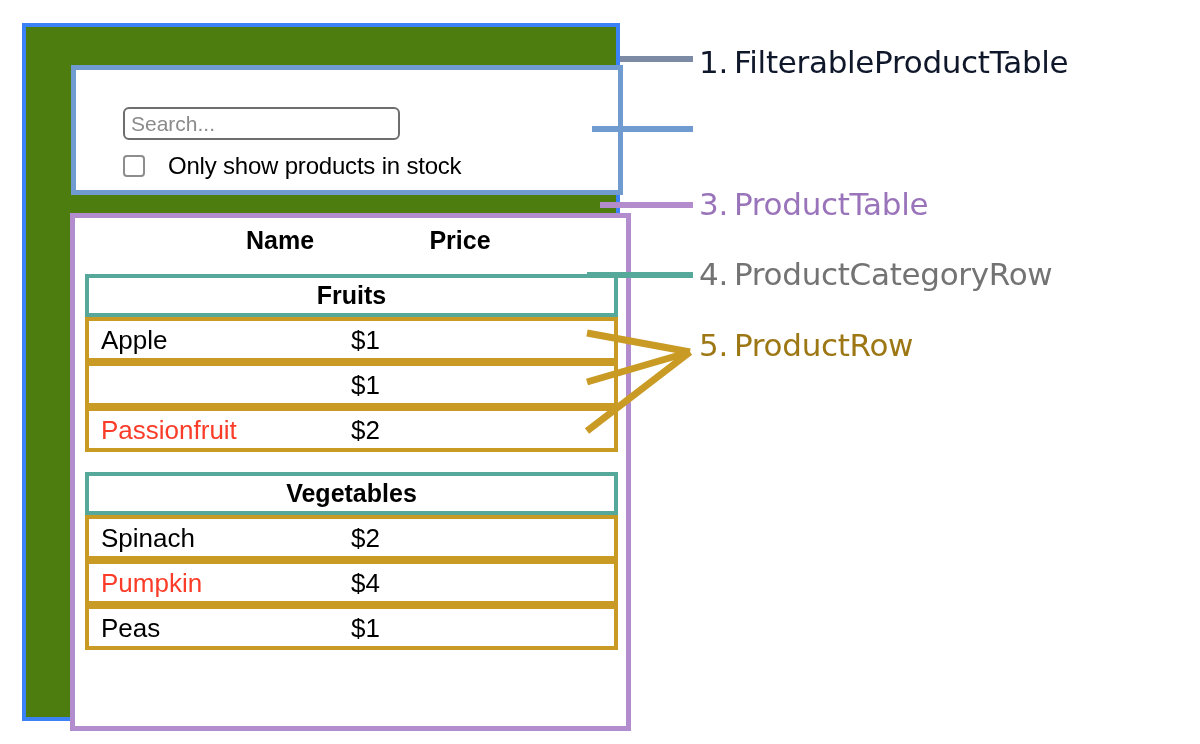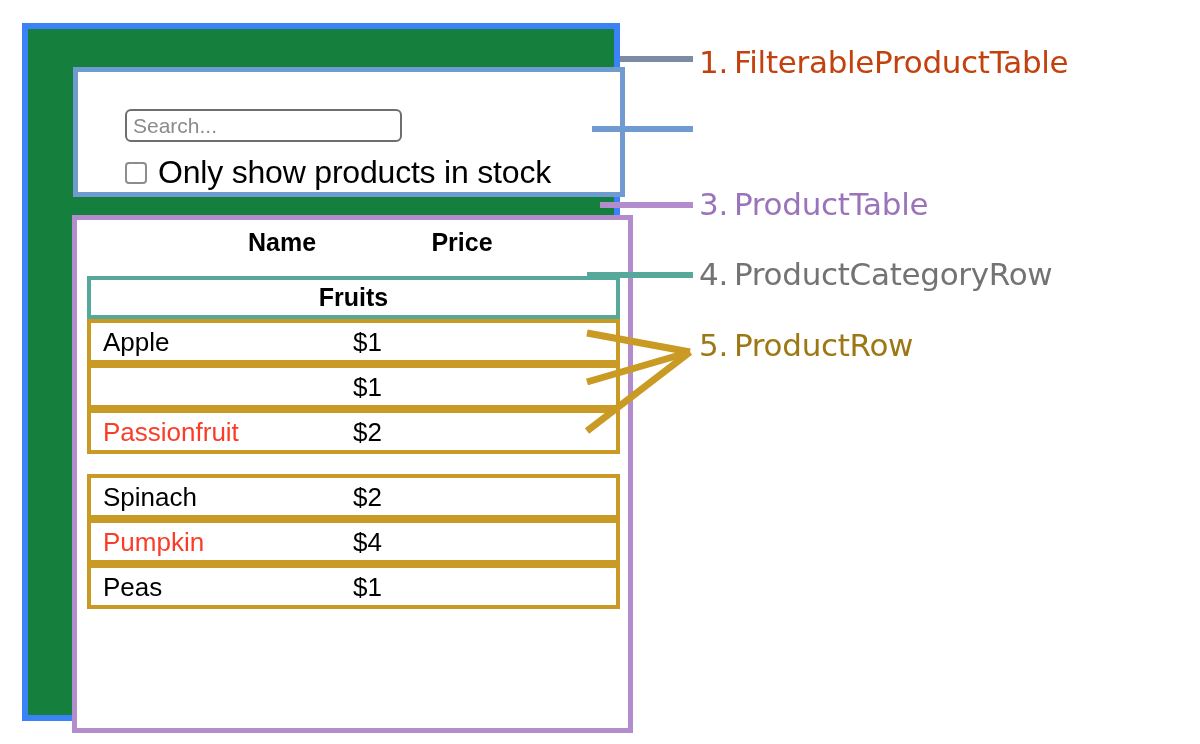--- a/index.html
+++ b/index.html
@@ -22,23 +22,23 @@
     height: 744px;
   }
 
   
   .outer-box {
     position: absolute;
     left: 22px;
     top: 23px;
     width: 598px;
     height: 698px;
-    border: 6px solid #3b82f6;
-    box-sizing: border-box;
-    background: #15803d;
+    border: 4px solid #3b82f6;
+    box-sizing: border-box;
+    background: #4d7c0f;
   }
 
   
   .searchbar-box {
     position: absolute;
     left: 45px;
     top: 38px;
     width: 552px;
     height: 130px;
     border: 5px solid #6f9bd1;
@@ -76,24 +76,25 @@
   .checkbox-square {
     width: 22px;
     height: 22px;
     box-sizing: border-box;
     border: 2px solid #8d8d8d;
     border-radius: 4px;
     background: #ffffff;
     flex: 0 0 auto;
   }
   .checkbox-label {
-    font-size: 32px;
+    font-size: 24px;
     color: #000000;
     font-family: "Liberation Sans", sans-serif;
     letter-spacing: -0.2px;
+    margin-left: 12px;
   }
 
   
   .producttable-box {
     position: absolute;
     left: 44px;
     top: 186px;
     width: 561px;
     height: 518px;
     border: 5px solid #b28ccd;
@@ -168,21 +169,21 @@
 
   
   .callout {
     position: absolute;
     font-size: 31px;
     font-family: "DejaVu Sans", sans-serif;
     letter-spacing: -0.3px;
     white-space: nowrap;
   }
   .callout .num { margin-right: 6px; }
-  #callout-1 { left: 699px; top: 44px;  color: #c2410c; }
+  #callout-1 { left: 699px; top: 44px;  color: #0f172a; }
   #callout-2 { left: 699px; top: 111px; color: #6f8fbe; }
   #callout-3 { left: 699px; top: 186px; color: #9a74ba; }
   #callout-4 { left: 699px; top: 256px; color: #737373; }
   #callout-5 { left: 699px; top: 327px; color: #9c7714; }
 
   svg.leaders {
     position: absolute;
     left: 0;
     top: 0;
     width: 1200px;
@@ -227,20 +228,23 @@
           <span class="cell cell-price">$1</span>
         </div>
 
         <div class="product-row out-of-stock">
           <span class="cell cell-name">Passionfruit</span>
           <span class="cell cell-price">$2</span>
         </div>
 
         <div class="category-gap"></div>
 
+        <div class="category-row">
+          <span class="cat-text">Vegetables</span>
+        </div>
 
         <div class="product-row">
           <span class="cell cell-name">Spinach</span>
           <span class="cell cell-price">$2</span>
         </div>
 
         <div class="product-row out-of-stock">
           <span class="cell cell-name">Pumpkin</span>
           <span class="cell cell-price">$4</span>
         </div>

